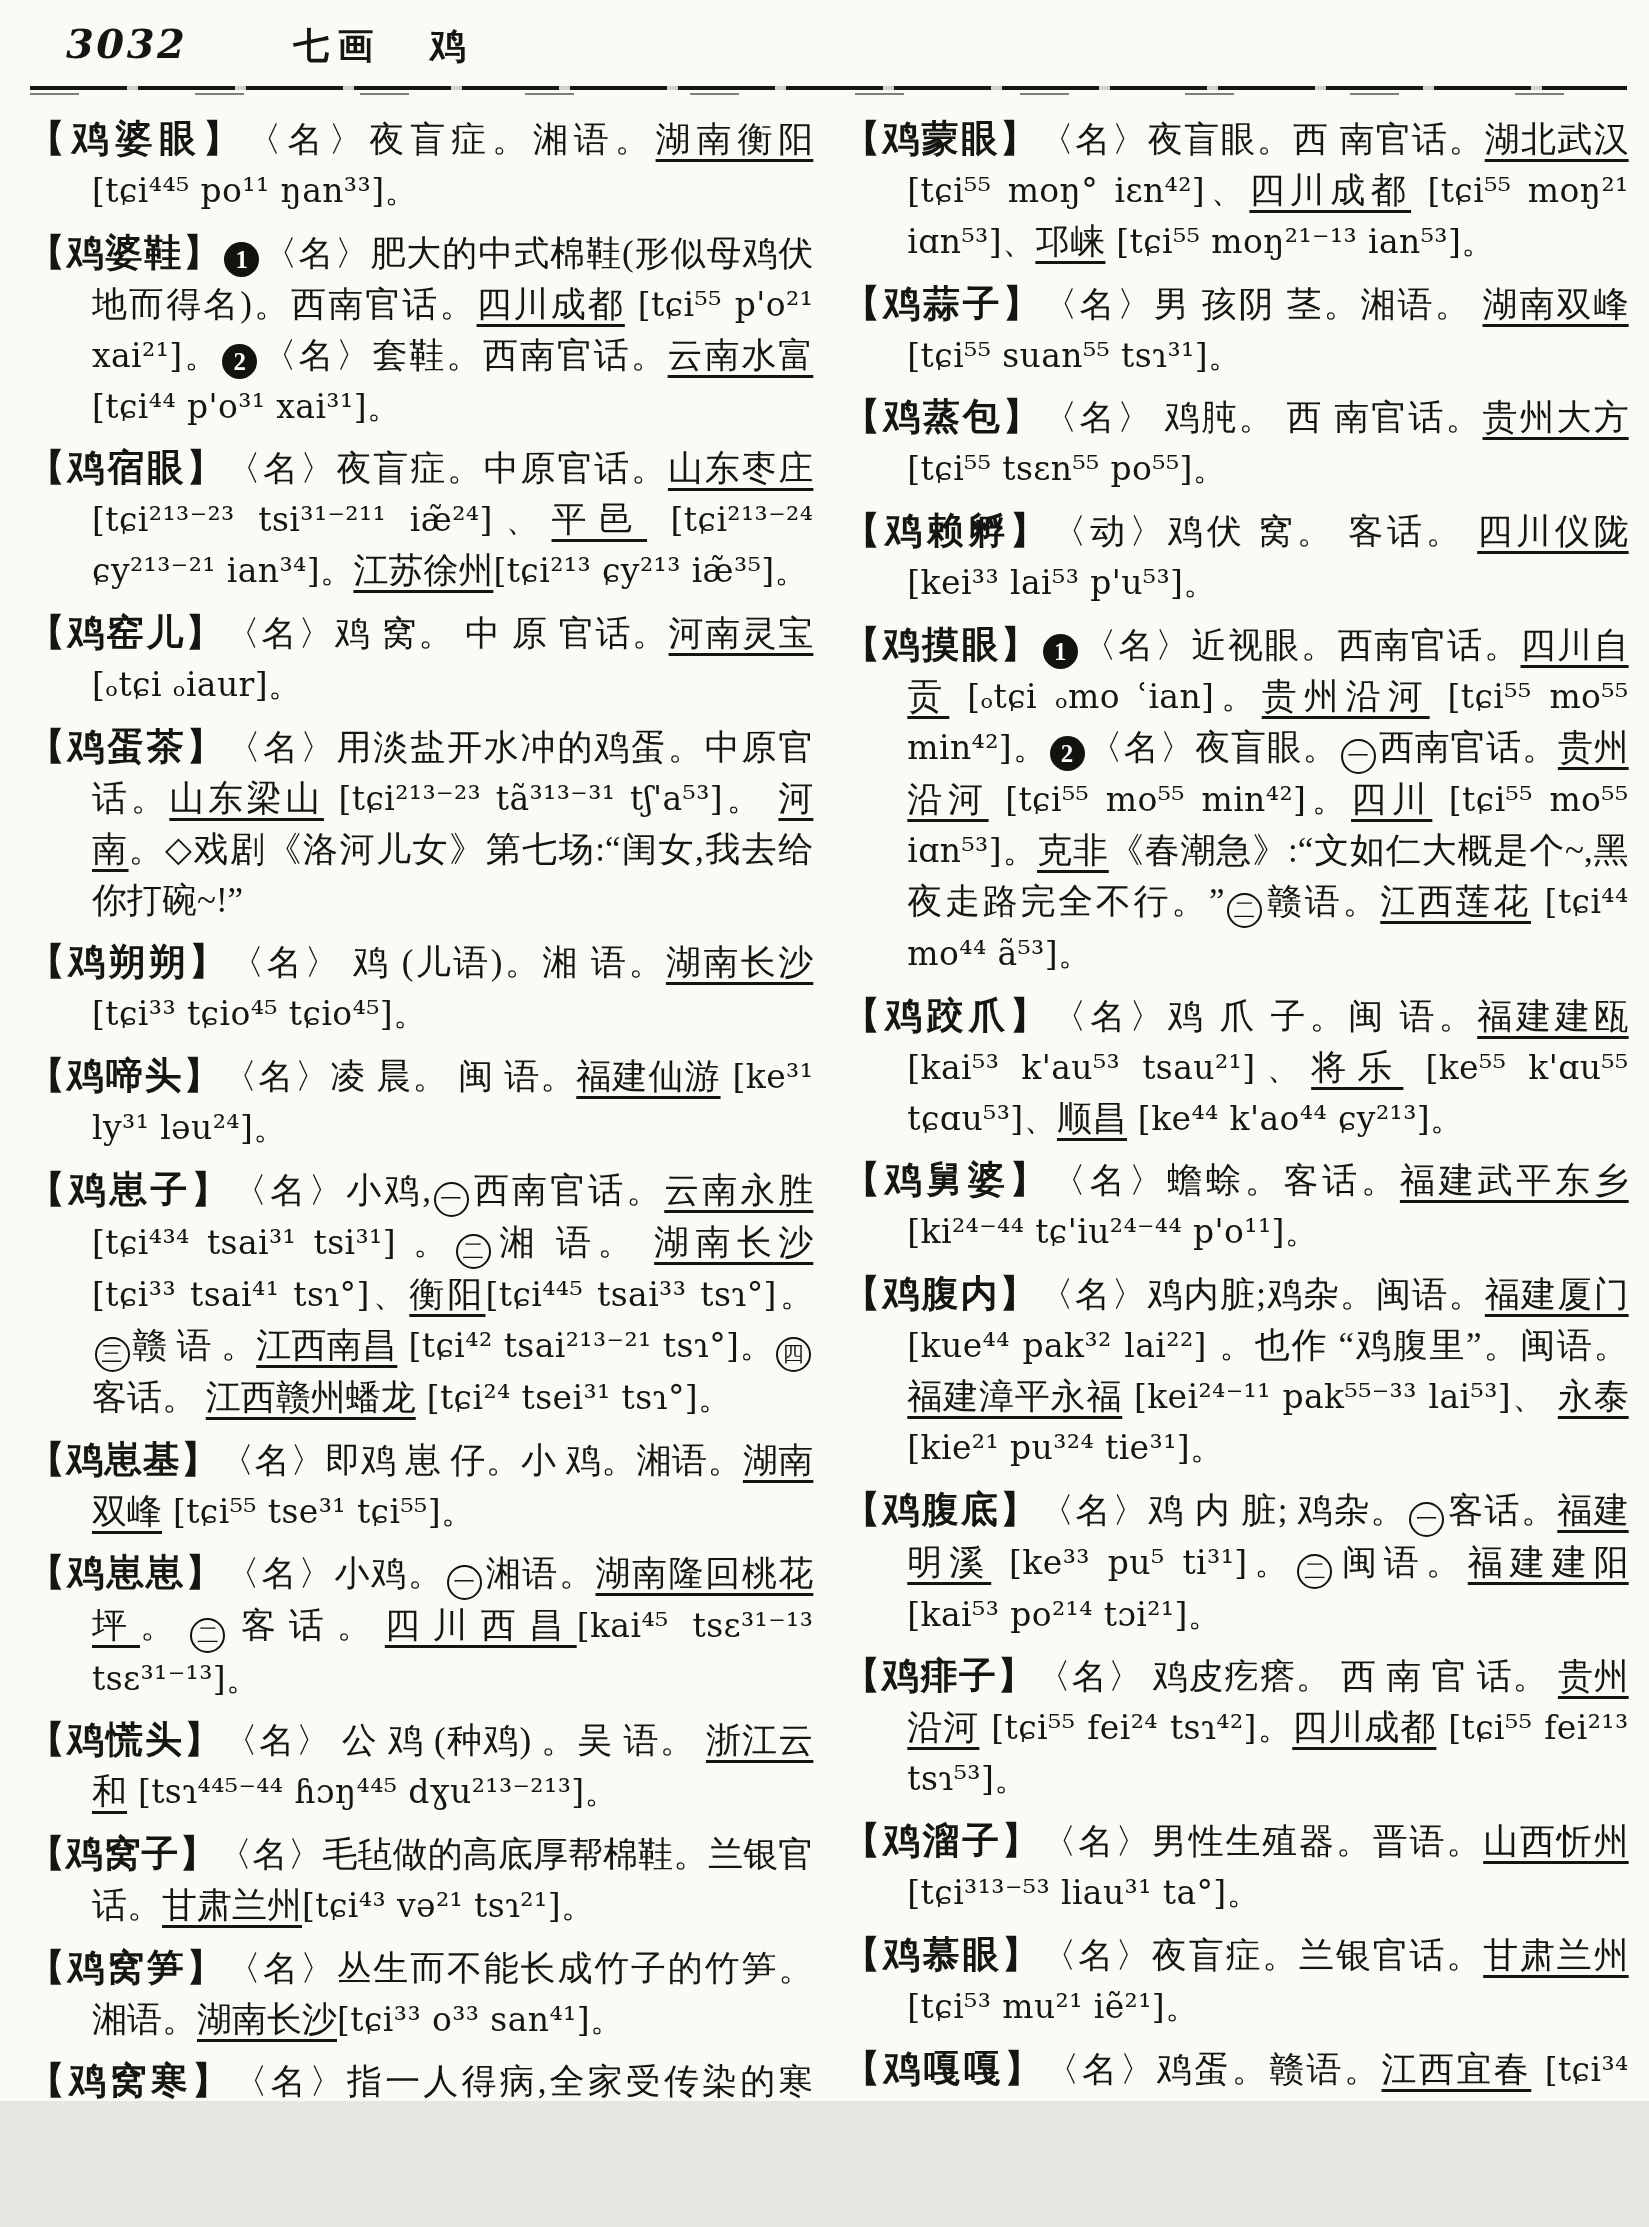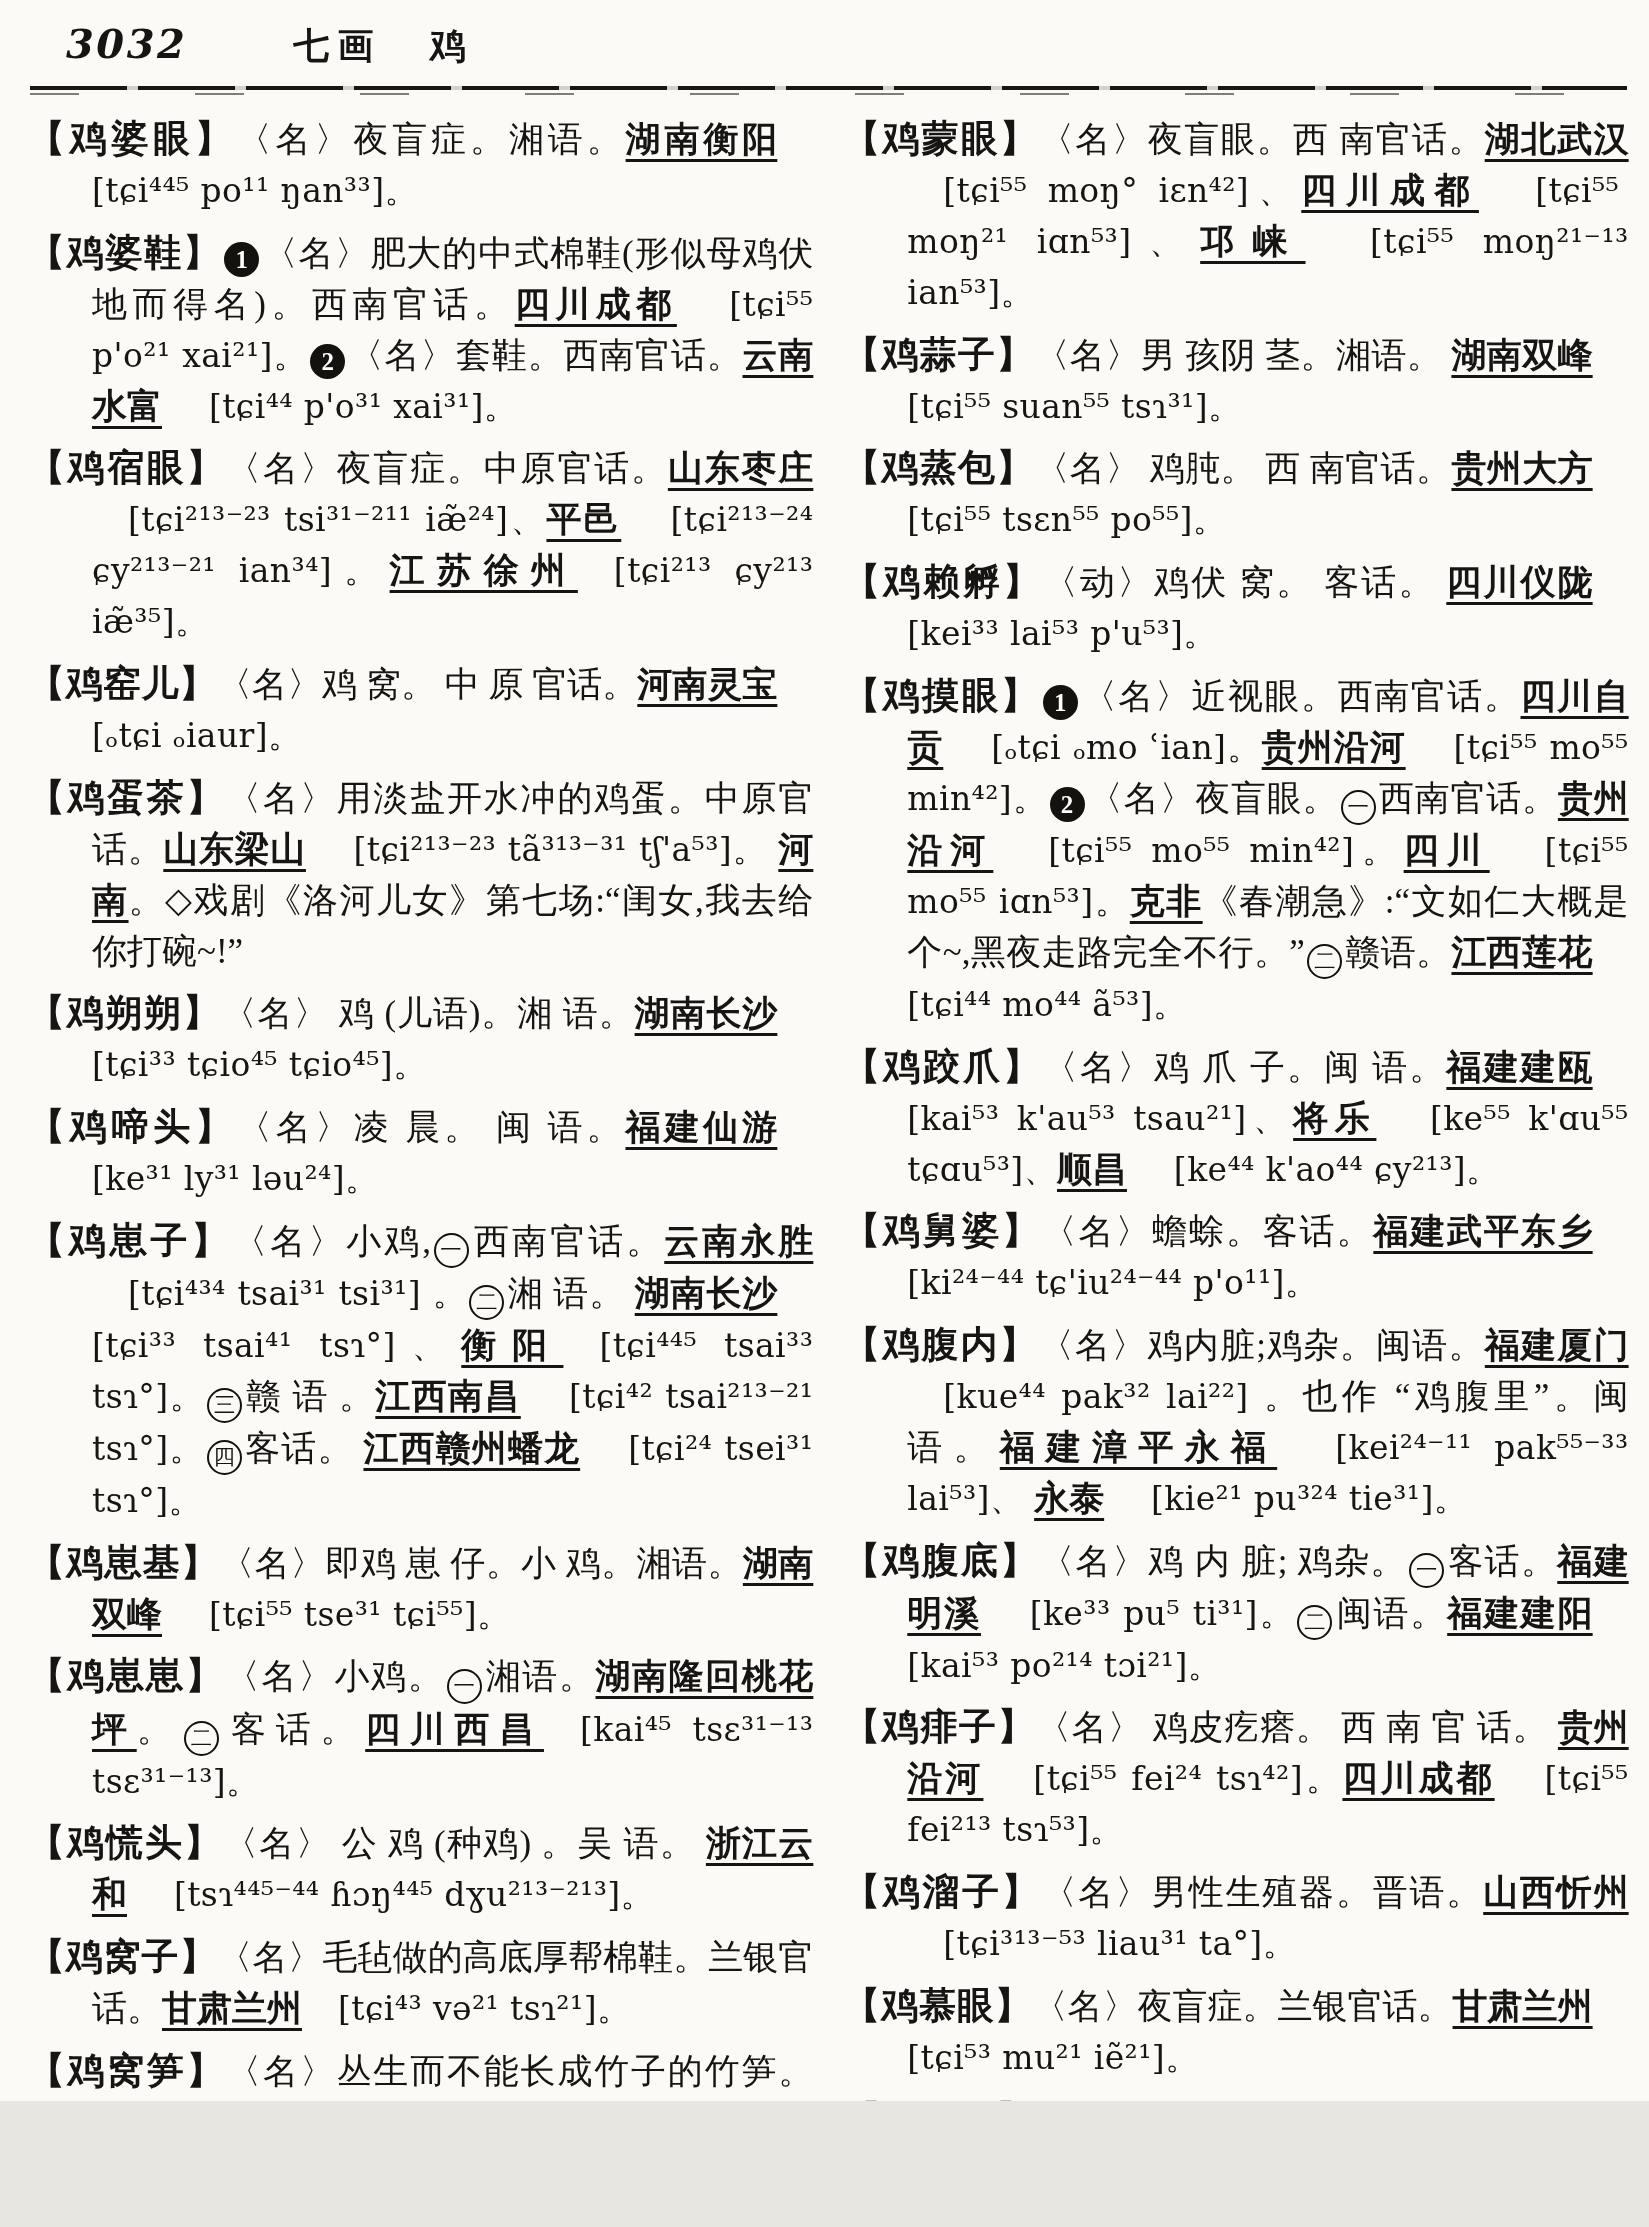--- a/index.html
+++ b/index.html
@@ -39,24 +39,24 @@
   p.entry{
     margin:0 0 10.7px 0;
     font-size:35px;line-height:51px;
     text-align:justify;
     padding-left:64px;text-indent:-64px;
   }
   .hw{font-weight:bold;font-size:37px;letter-spacing:0.8px;}
   .tx{}
   .ipa{
     font-family:"DejaVu Serif","DejaVu Sans",serif;
-    font-size:33px;letter-spacing:0.4px;margin-left:36px;
+    font-size:33px;letter-spacing:0.4px;
   }
   .pl{
-    font-weight:bold;
+    font-weight:normal;
     text-decoration:underline;
     text-decoration-thickness:2.5px;
     text-underline-offset:8.2px;
   }
   .cb{
     display:inline-block;width:35px;height:35px;margin:0 2.5px;
     background:#14120f;color:#fff;border-radius:50%;
     font-size:25px;line-height:35px;text-align:center;text-indent:0;
     vertical-align:-3.3px;font-weight:bold;
   }

